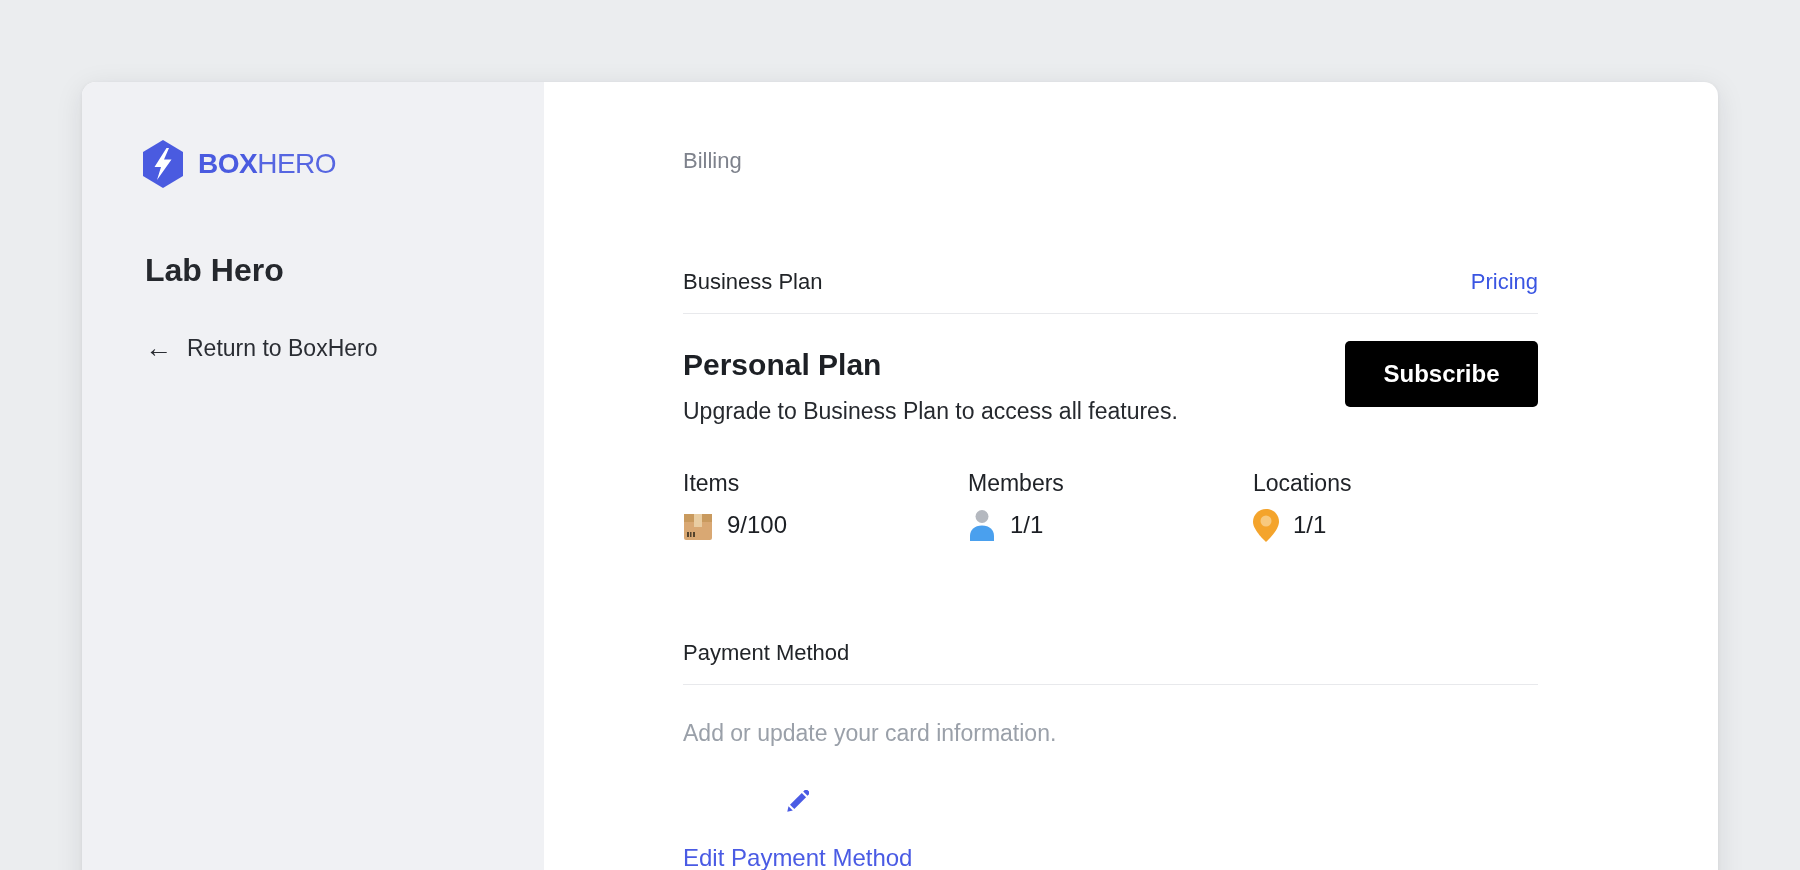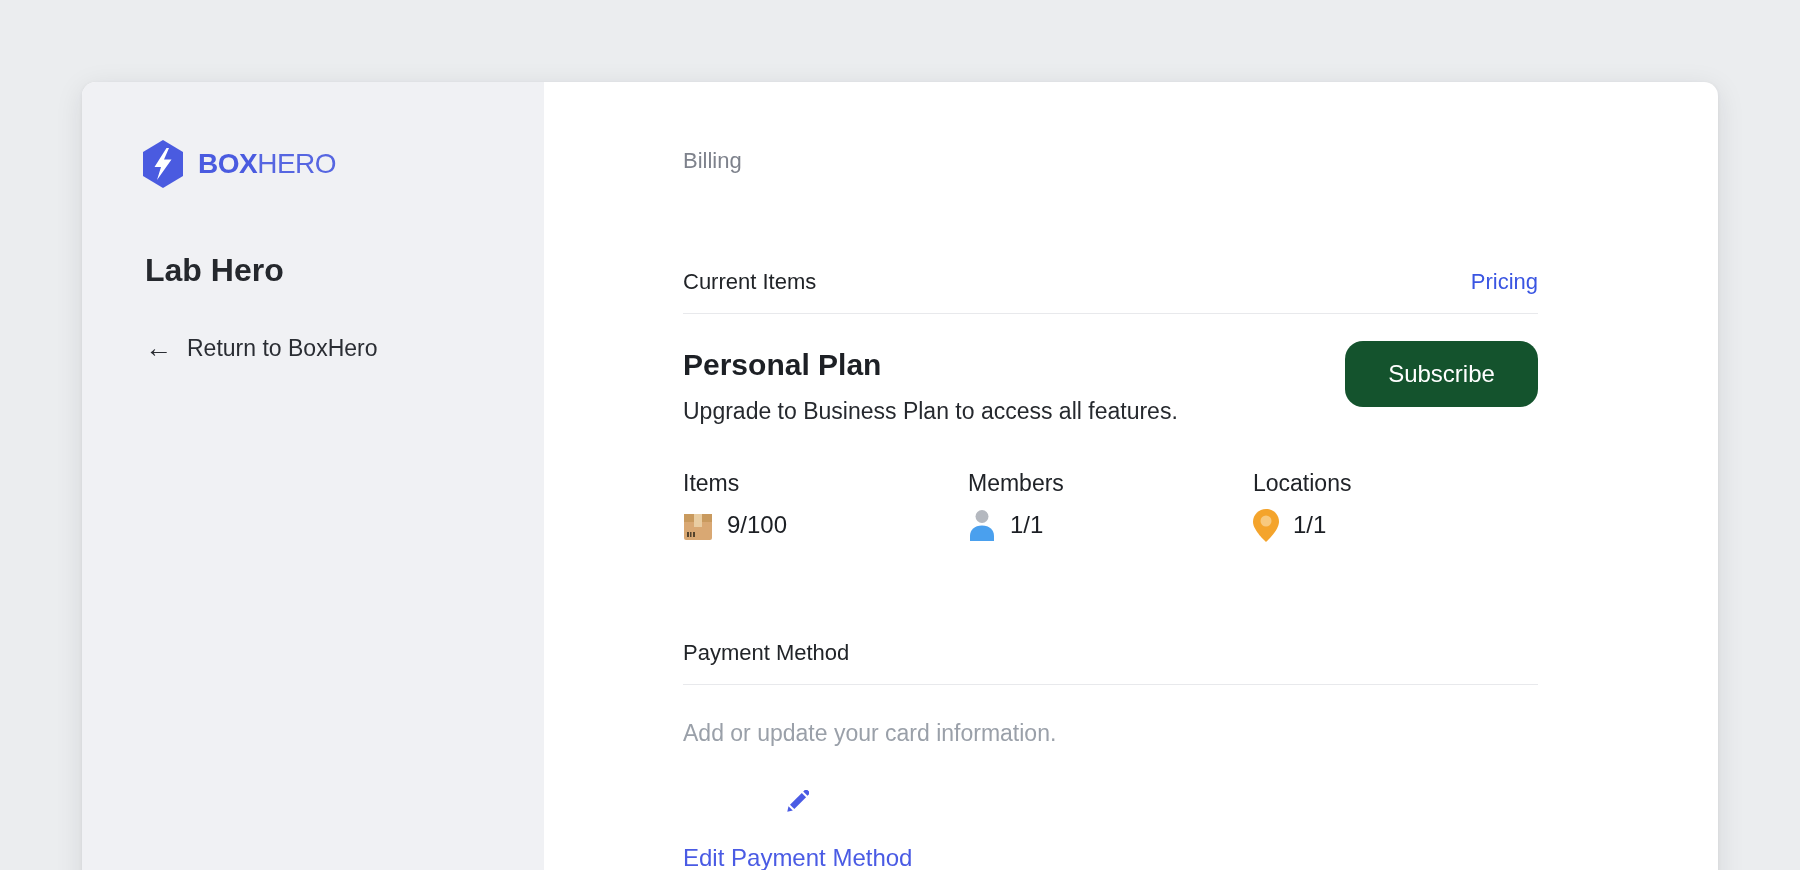--- a/index.html
+++ b/index.html
@@ -42,22 +42,22 @@
     height:30px;
   }
   .section-head.second { margin-top:97px; }
   .section-title { font-size:22px; font-weight:500; color:#212428; }
   .pricing-link { font-size:22px; color:#3a55e2; cursor:pointer; }
   .divider { margin-top:16px; height:1px; background:#e8e9ec; width:855px; }
   .plan-name { margin-top:34px; font-size:30px; line-height:34px; font-weight:bold; color:#1d2025; }
   .plan-desc { margin-top:14px; font-size:23px; line-height:30px; color:#26292e; }
   .subscribe-btn {
     position:absolute; top:259px; right:180px;
-    width:193px; height:66px; border:none; border-radius:18px;
-    background:#14532d; color:#ffffff; font-size:24px; font-weight:normal;
+    width:193px; height:66px; border:none; border-radius:5px;
+    background:#000000; color:#ffffff; font-size:24px; font-weight:bold;
     font-family:inherit; cursor:pointer;
   }
   .stats-row { margin-top:43px; display:flex; }
   .stat-col { width:285px; }
   .stat-col:last-child { width:auto; }
   .stat-label { font-size:23px; line-height:28px; font-weight:400; color:#202328; }
   .stat-value-row { margin-top:12px; display:flex; align-items:center; gap:14px; height:32px; }
   .stat-value { font-size:24px; color:#1c1f24; }
   .pm-desc { margin-top:33px; font-size:23px; line-height:30px; color:#9aa0a9; }
   .edit-row {
@@ -90,21 +90,21 @@
       <span>Return to BoxHero</span>
     </div>
   </div>
 
   <div class="main">
     <div class="content">
 
       <div class="page-title">Billing</div>
 
       <div class="section-head">
-        <span class="section-title">Current Items</span>
+        <span class="section-title">Business Plan</span>
         <span class="pricing-link">Pricing</span>
       </div>
       <div class="divider"></div>
 
       <div class="plan-name">Personal Plan</div>
       <div class="plan-desc">Upgrade to Business Plan to access all features.</div>
 
       <button class="subscribe-btn">Subscribe</button>
 
       <div class="stats-row">

